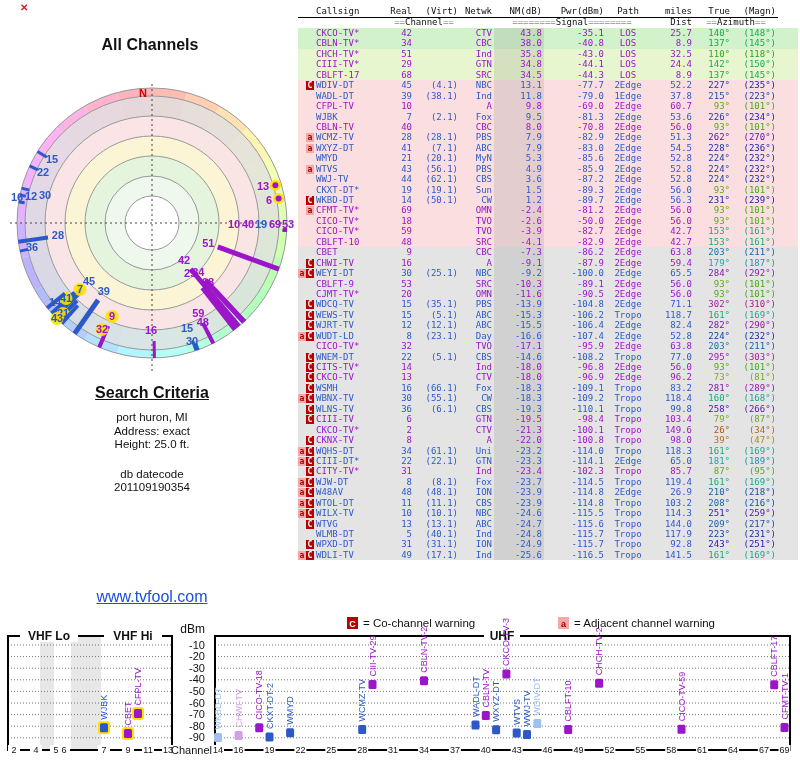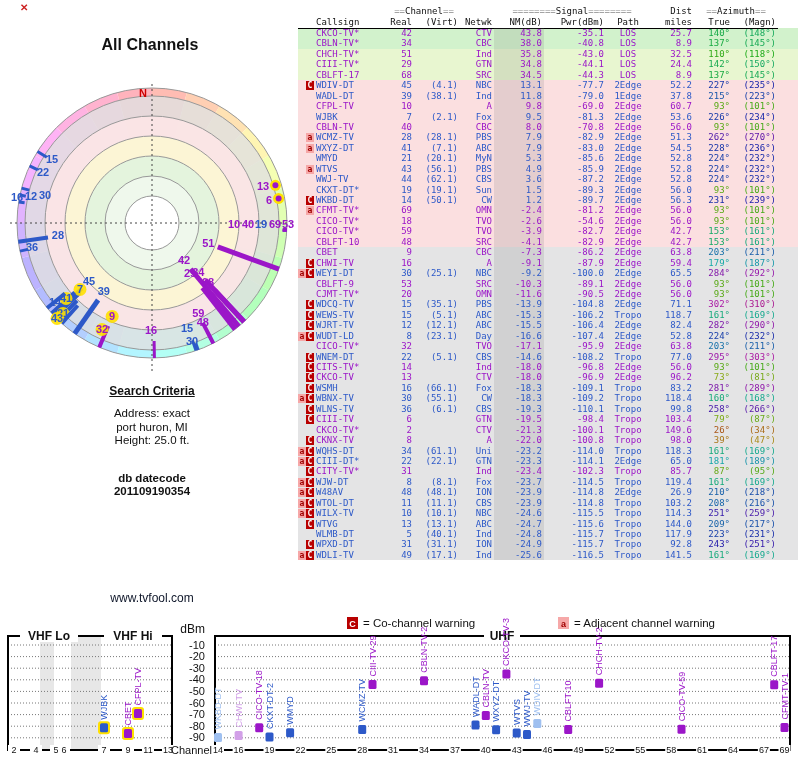--- a/index.html
+++ b/index.html
@@ -4,25 +4,25 @@
 <style>
   html,body{margin:0;padding:0;background:#fff;width:800px;height:768px;position:relative;
     font-family:"Liberation Sans",sans-serif;}
   #stage{position:absolute;left:0;top:0;width:800px;height:768px;overflow:hidden;background:#fff;}
   .abs{position:absolute;}
   #broken-img{left:20px;top:2px;color:#cc2222;font-size:10px;font-weight:bold;}
   #all-channels-title{left:0;top:36px;width:300px;text-align:center;font-size:16px;font-weight:bold;color:#111;}
   #truenorth{left:0;top:64px;width:300px;text-align:center;font-size:11px;color:#222;}
   #radar-wrap{left:0;top:0;width:300px;height:392px;}
   #search-block{left:30px;top:384px;width:244px;text-align:center;color:#111;}
-  #search-heading{font-size:12px;font-weight:bold;text-decoration:underline;margin-bottom:9px;}
+  #search-heading{font-size:16px;font-weight:bold;text-decoration:underline;margin-bottom:9px;}
   .search-line{font-size:11.5px;line-height:13.5px;}
-  #db-block{margin-top:24px;font-weight:bold;}
+  #db-block{margin-top:16px;}
   #tvfool-link-wrap{left:30px;top:588px;width:244px;text-align:center;}
-  #tvfool-link{color:#0f172a;font-size:12px;cursor:pointer;}
+  #tvfool-link{color:#1d4ed8;font-size:16px;text-decoration:underline;cursor:pointer;}
   
   #tv-table{left:298px;top:6px;width:500px;font-family:"DejaVu Sans Mono",monospace;font-size:9px;}
   .trow{display:grid;grid-template-columns:18px 72px 26px 46px 34px 50px 62px 44px 44px 38px 46px;
     height:10.45px;line-height:10.45px;white-space:nowrap;}
   .thead{height:11px;line-height:11px;color:#111;}
   .c{overflow:visible;}
   .r{text-align:right;padding-right:2px;}
   .ctr{text-align:center;}
   .eq{color:#8a8a8a;}
   .uline{border-bottom:1px solid #000;}
@@ -157,57 +157,57 @@
         <text x="43" y="176" font-size="11" font-weight="600" fill="#2d59c8" text-anchor="middle">22</text>
         <line x1="196.0" y1="350.6" x2="192.4" y2="340.2" stroke="#2d59c8" stroke-width="3"></line>
         <text x="187" y="332" font-size="11" font-weight="600" fill="#2d59c8" text-anchor="middle">15</text>
         <line x1="198.2" y1="349.9" x2="195.8" y2="343.3" stroke="#2d59c8" stroke-width="3"></line>
         <text x="192" y="345" font-size="11" font-weight="600" fill="#2d59c8" text-anchor="middle">30</text>
       </svg></div>
 
 <div class="abs" id="search-block">
   <div id="search-heading">Search Criteria</div>
   <div id="search-lines">
+        <div class="search-line">port huron, MI</div>
         <div class="search-line">Address: exact</div>
-        <div class="search-line">port huron, MI</div>
         <div class="search-line">Height: 25.0 ft.</div>
       </div>
   <div id="db-block">
         <div class="search-line">db datecode</div>
         <div class="search-line">201109190354</div>
       </div>
 </div>
 
 <div class="abs" id="tvfool-link-wrap">
   <span id="tvfool-link">www.tvfool.com</span>
 </div>
 
 <div class="abs" id="tv-table">
-      <div class="trow thead">
-        <div class="c"></div>
-        <div class="c"></div>
-        <div class="c ctr" style="grid-column:3/5"><span class="eq">==</span>Channel<span class="eq">==</span></div>
-        <div class="c"></div>
-        <div class="c ctr" style="grid-column:6/9"><span class="eq">========</span>Signal<span class="eq">========</span></div>
-        <div class="c r">Dist</div>
-        <div class="c ctr" style="grid-column:10/12"><span class="eq">==</span>Azimuth<span class="eq">==</span></div>
-      </div>
       <div class="trow thead">
         <div class="c uline"></div>
         <div class="c uline ">Callsign</div>
         <div class="c uline r">Real</div>
         <div class="c uline r">(Virt)</div>
         <div class="c uline r">Netwk</div>
         <div class="c uline r">NM(dB)</div>
         <div class="c uline r">Pwr(dBm)</div>
         <div class="c uline ctr">Path</div>
         <div class="c uline r">miles</div>
         <div class="c uline r">True</div>
         <div class="c uline r">(Magn)</div>
       </div>
+      <div class="trow thead">
+        <div class="c"></div>
+        <div class="c"></div>
+        <div class="c ctr" style="grid-column:3/5"><span class="eq">==</span>Channel<span class="eq">==</span></div>
+        <div class="c"></div>
+        <div class="c ctr" style="grid-column:6/9"><span class="eq">========</span>Signal<span class="eq">========</span></div>
+        <div class="c r">Dist</div>
+        <div class="c ctr" style="grid-column:10/12"><span class="eq">==</span>Azimuth<span class="eq">==</span></div>
+      </div>
       <div class="trow bg-g1" style="color:#9b16c8">
         <div class="c r"></div>
         <div class="c">CKCO-TV*</div>
         <div class="c r">42</div>
         <div class="c r"></div>
         <div class="c r">CTV</div>
         <div class="c r band">43.8</div>
         <div class="c r">-35.1</div>
         <div class="c ctr">LOS</div>
         <div class="c r">25.7</div>
@@ -435,21 +435,21 @@
         <div class="c r" style="color:hsl(93,75%,38%)">93°</div>
         <div class="c r" style="color:hsl(101,75%,38%)">(101°)</div>
       </div>
       <div class="trow bg-pink" style="color:#9b16c8">
         <div class="c r"></div>
         <div class="c">CICO-TV*</div>
         <div class="c r">18</div>
         <div class="c r"></div>
         <div class="c r">TVO</div>
         <div class="c r band">-2.6</div>
-        <div class="c r">-54.6</div>
+        <div class="c r">-50.0</div>
         <div class="c ctr">2Edge</div>
         <div class="c r">56.0</div>
         <div class="c r" style="color:hsl(93,75%,38%)">93°</div>
         <div class="c r" style="color:hsl(101,75%,38%)">(101°)</div>
       </div>
       <div class="trow bg-pink" style="color:#9b16c8">
         <div class="c r"></div>
         <div class="c">CICO-TV*</div>
         <div class="c r">59</div>
         <div class="c r"></div>

